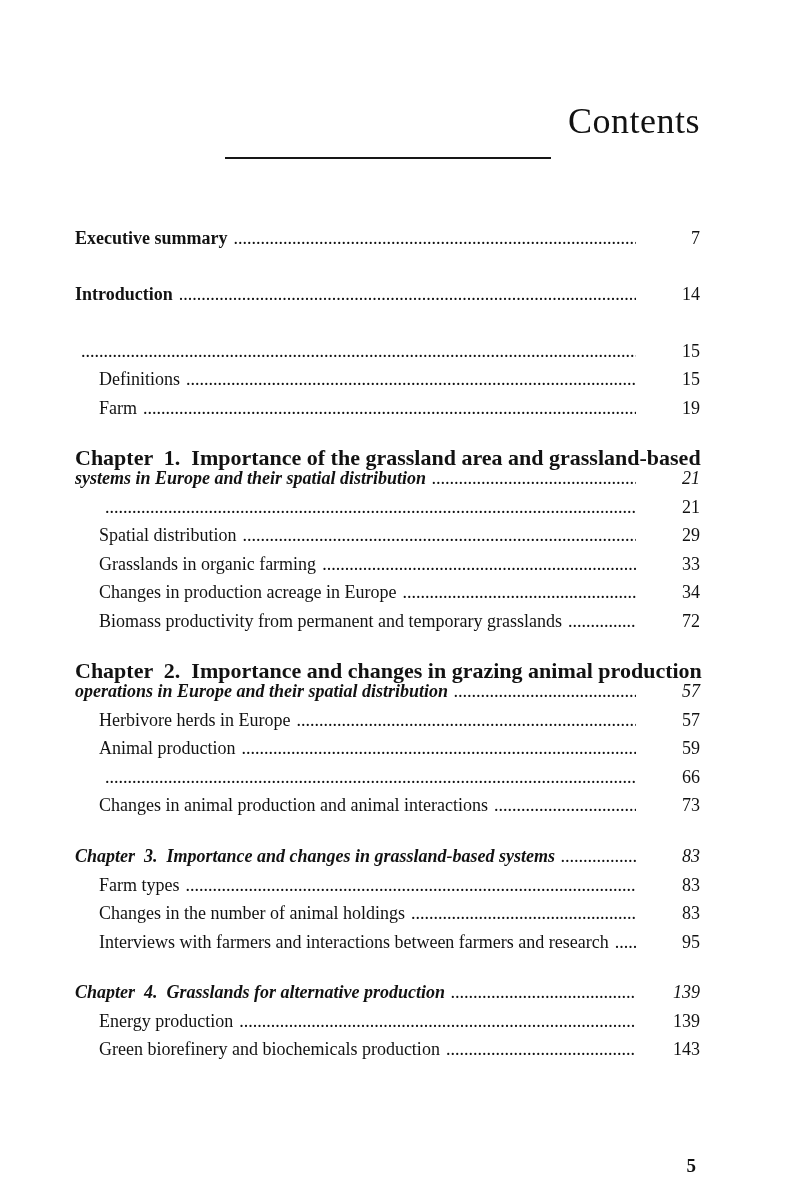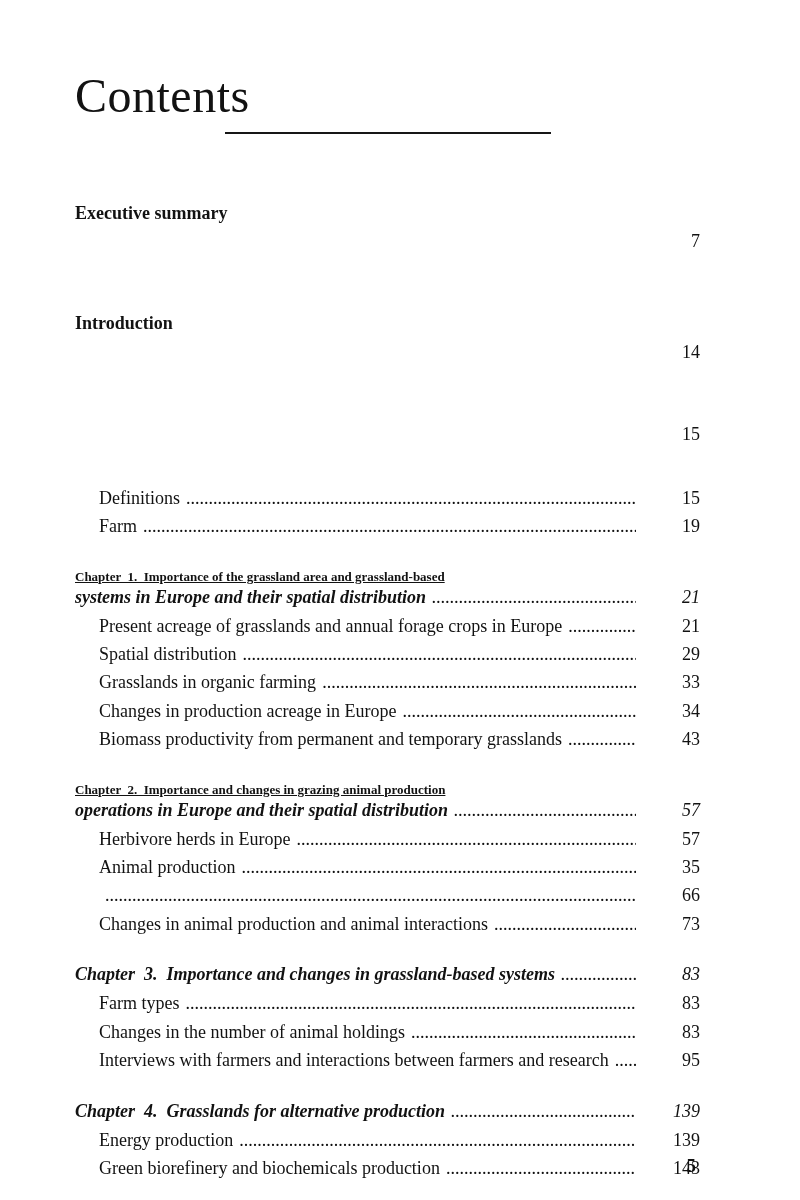--- a/index.html
+++ b/index.html
@@ -13,25 +13,25 @@
     overflow: hidden;
     margin: 0 auto;
   }
   .content {
     position: absolute;
     left: 75px;
     top: 0;
     width: 625px;
   }
   .doc-title {
-    margin: 72px 0 0 0;
-    font-size: 48px;
+    margin: 97px 0 0 0;
+    font-size: 36px;
     line-height: 48px;
     font-weight: normal;
-    text-align: left;
+    text-align: right;
     letter-spacing: 0.5px;
   }
   .title-rule {
     width: 326px;
     height: 2px;
     background: #161616;
     margin: 12px auto 0 auto;
   }
   .toc { margin-top: 65px; }
 
@@ -58,33 +58,32 @@
     bottom: 0;
     overflow: hidden;
     white-space: nowrap;
     font-weight: normal;
   }
   .row .num {
     flex: 0 0 64px;
     text-align: right;
     font-weight: normal;
   }
-  .bold { font-weight: bold; flex-direction: column; }
-  .gap-top { margin-top: 18px; justify-content: center; }
+  .bold { font-weight: bold; }
+  .gap-top { margin-top: 28px; justify-content: center; }
   .sub { padding-left: 24px; }
 
   .chapter {
     font-weight: bold;
     margin: 26px 0 5px 0;
   }
   .chapter .line1 {
-    font-size: 13px;
+    font-size: 22px;
     line-height: 20px;
     white-space: pre;
-    text-decoration: underline;
   }
   .chapter .row { line-height: 20px; font-style: italic; }
 
   .folio {
     position: absolute;
     left: 75px;
     top: 1152px;
     width: 621px;
     text-align: right;
     font-size: 19px;
@@ -135,21 +134,20 @@
       <div class="chapter">
         <div class="line1">Chapter  1.  Importance of the grassland area and grassland-based</div>
         <div class="row">
           <span class="label">systems in Europe and their spatial distribution</span>
           <span class="dots"></span>
           <span class="num">21</span>
         </div>
       </div>
 
       <div class="row sub">
-        <span class="label">Present acreage of grasslands and annual forage crops in Europe</span>
         <span class="dots"></span>
         <span class="num">21</span>
       </div>
 
       <div class="row sub">
         <span class="label">Spatial distribution</span>
         <span class="dots"></span>
         <span class="num">29</span>
       </div>
 
@@ -161,42 +159,42 @@
 
       <div class="row sub">
         <span class="label">Changes in production acreage in Europe</span>
         <span class="dots"></span>
         <span class="num">34</span>
       </div>
 
       <div class="row sub">
         <span class="label">Biomass productivity from permanent and temporary grasslands</span>
         <span class="dots"></span>
-        <span class="num">43</span>
+        <span class="num">72</span>
       </div>
 
       <div class="chapter">
         <div class="line1">Chapter  2.  Importance and changes in grazing animal production</div>
         <div class="row">
           <span class="label">operations in Europe and their spatial distribution</span>
           <span class="dots"></span>
           <span class="num">57</span>
         </div>
       </div>
 
       <div class="row sub">
         <span class="label">Herbivore herds in Europe</span>
         <span class="dots"></span>
         <span class="num">57</span>
       </div>
 
       <div class="row sub">
         <span class="label">Animal production</span>
         <span class="dots"></span>
-        <span class="num">35</span>
+        <span class="num">59</span>
       </div>
 
       <div class="row sub">
         <span class="dots"></span>
         <span class="num">66</span>
       </div>
 
       <div class="row sub">
         <span class="label">Changes in animal production and animal interactions</span>
         <span class="dots"></span>

